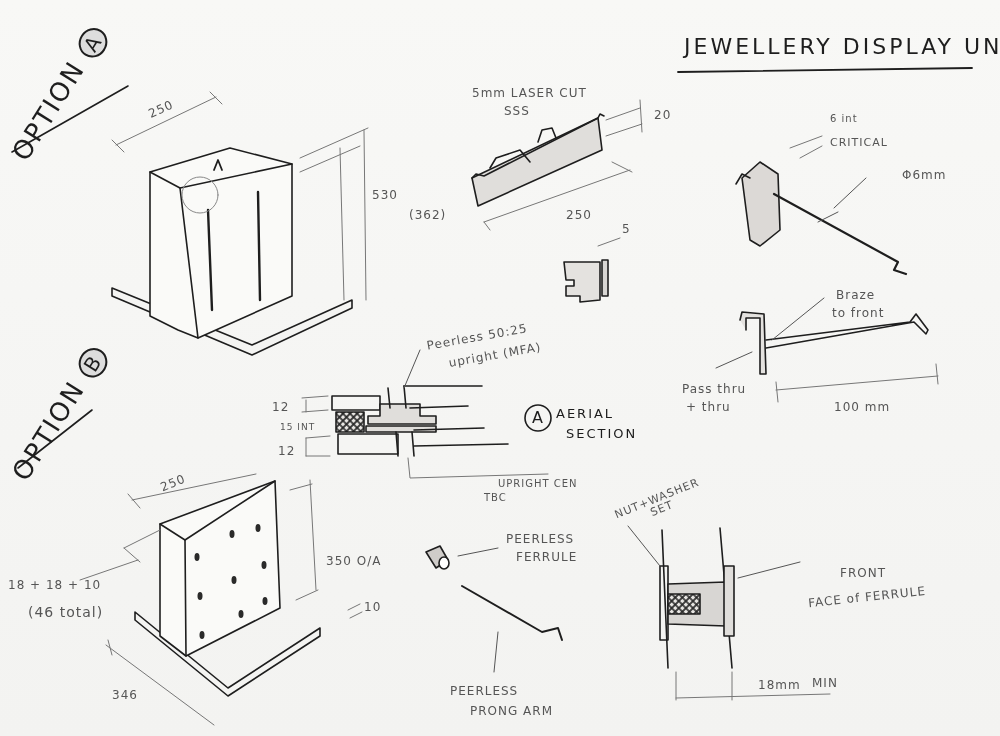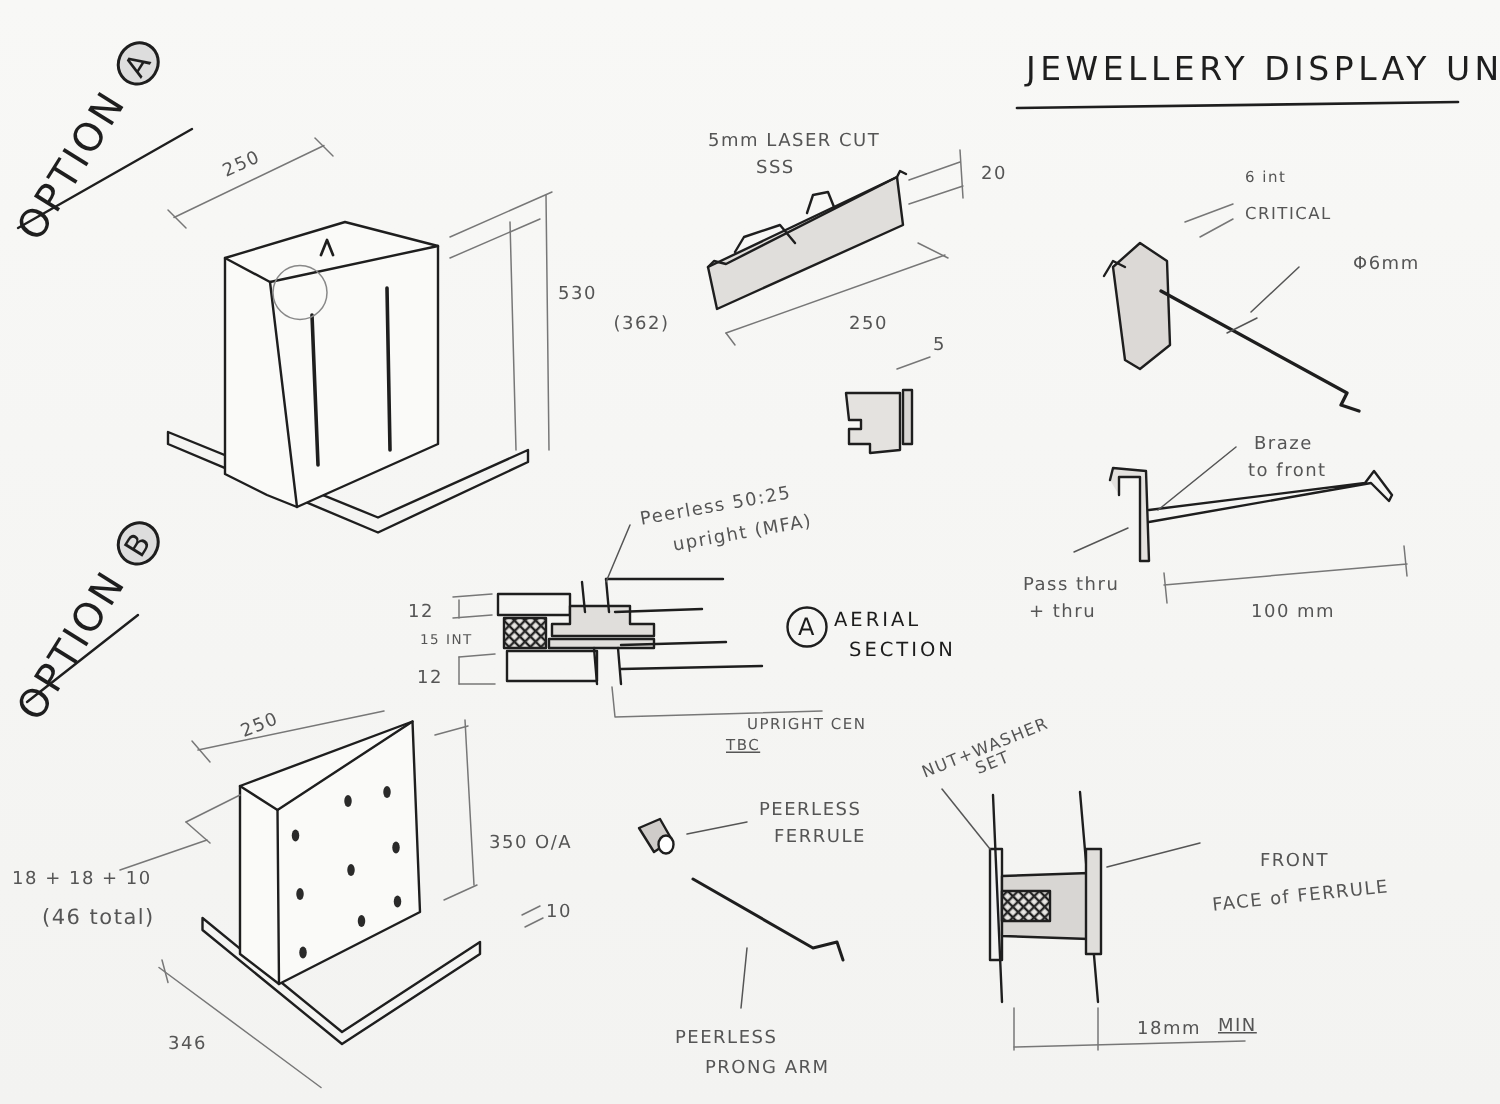--- a/index.html
+++ b/index.html
@@ -8,21 +8,21 @@
   .sheet { position:absolute; left:0; top:0; width:1000px; height:736px;
            background:linear-gradient(180deg,#f8f8f6 0%,#f3f3f1 100%); }
   svg.art { position:absolute; left:0; top:0; width:1000px; height:736px; }
   .txt { position:absolute; white-space:nowrap; color:#3a3a3a;
          font-family:"DejaVu Sans", sans-serif; letter-spacing:1px; }
   .hand { font-size:12px; color:#555; }
   .title { font-size:22px; color:#1e1e1e; letter-spacing:3px; font-weight:normal; }
   .opt { font-size:26px; color:#1e1e1e; letter-spacing:2px; }
   .dim { font-size:12px; color:#555; }
   .bold { color:#1c1c1c; font-size:13px; letter-spacing:2px; }
-  .ul { text-decoration:underline; }
+  .ul { }
 </style>
 </head>
 <body>
 
 <div class="sheet"></div>
 
 <svg class="art" viewBox="0 0 1000 736">
   <g fill="none" stroke="#1e1e1e" stroke-width="1.6" stroke-linecap="round" stroke-linejoin="round">
 
     <path d="M678 72 L972 68" stroke-width="1.8"></path>

